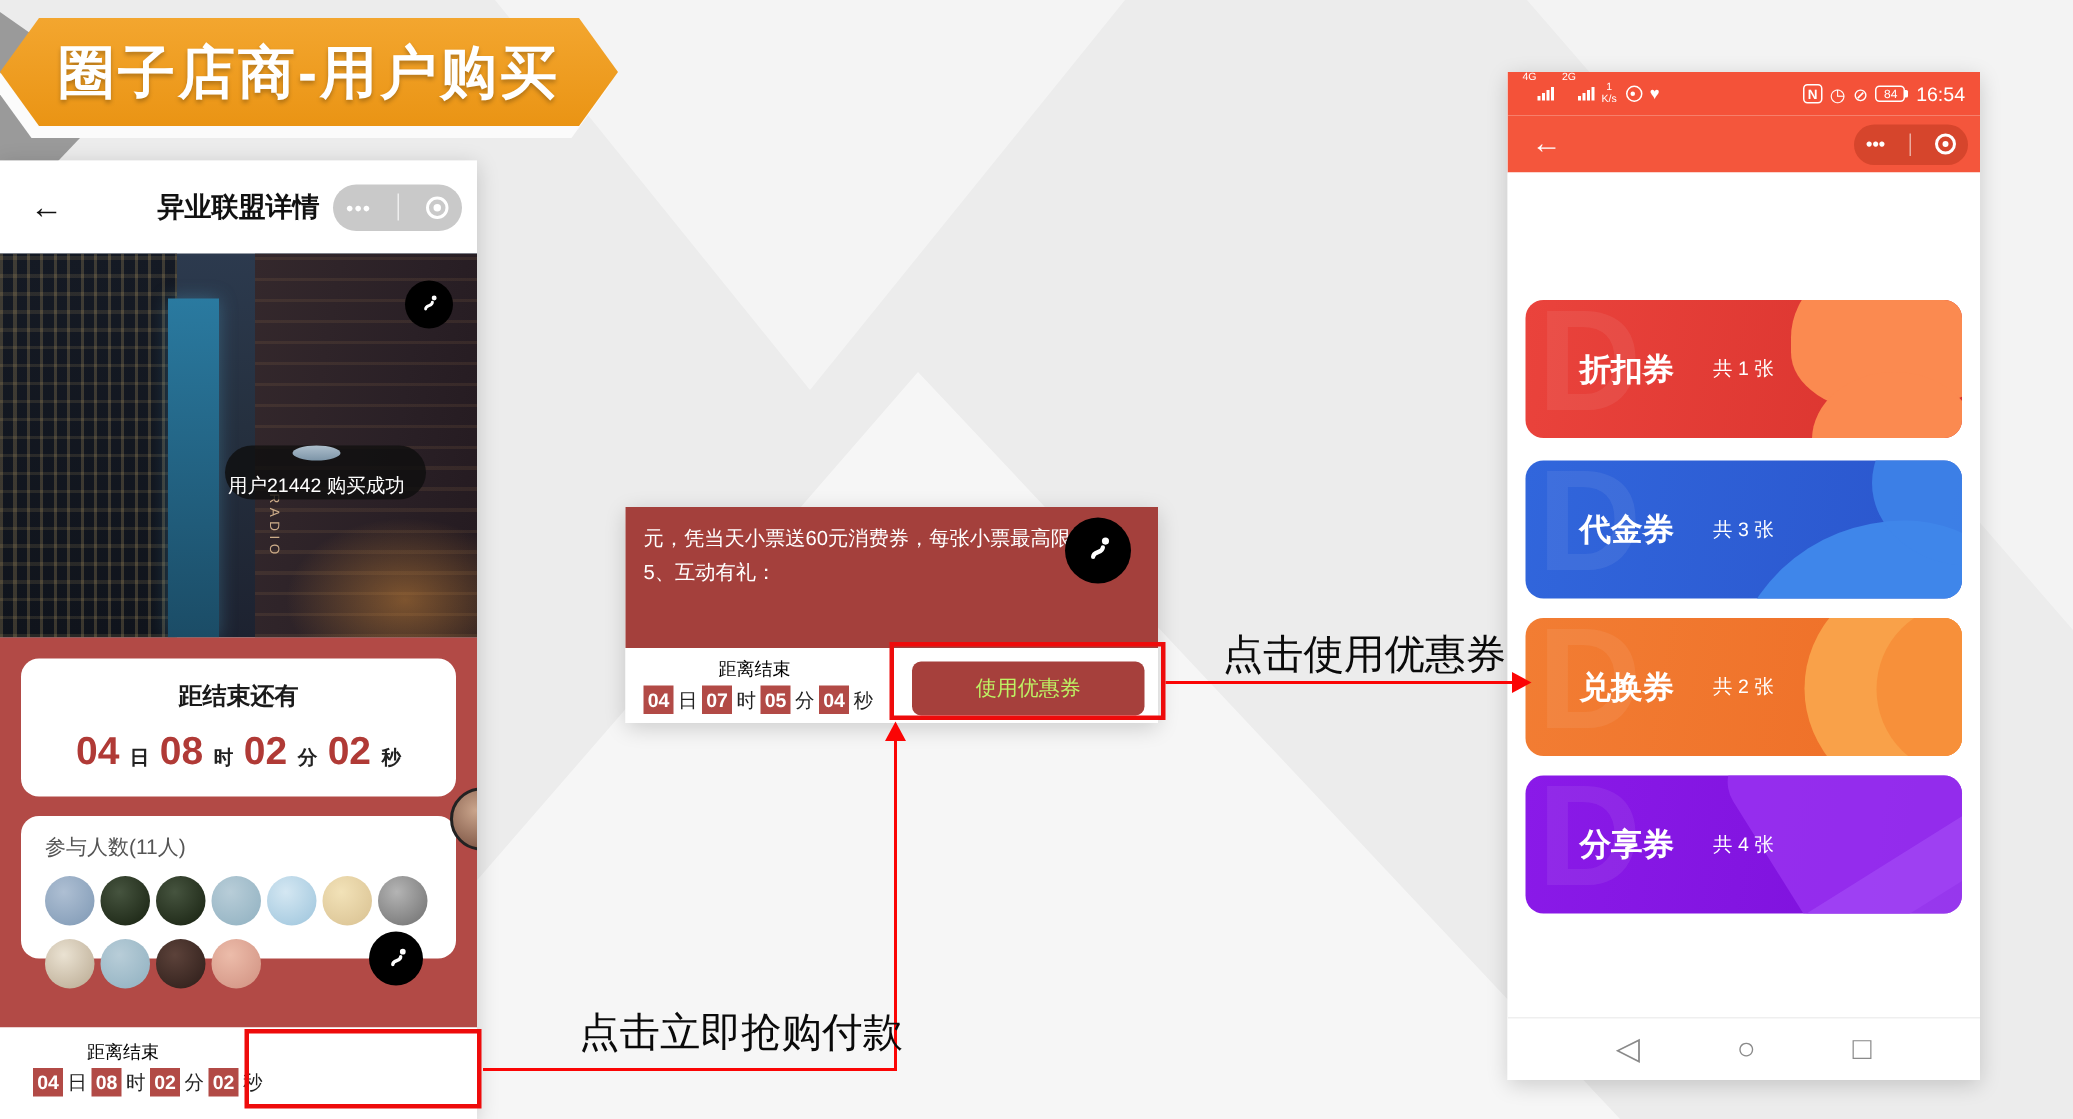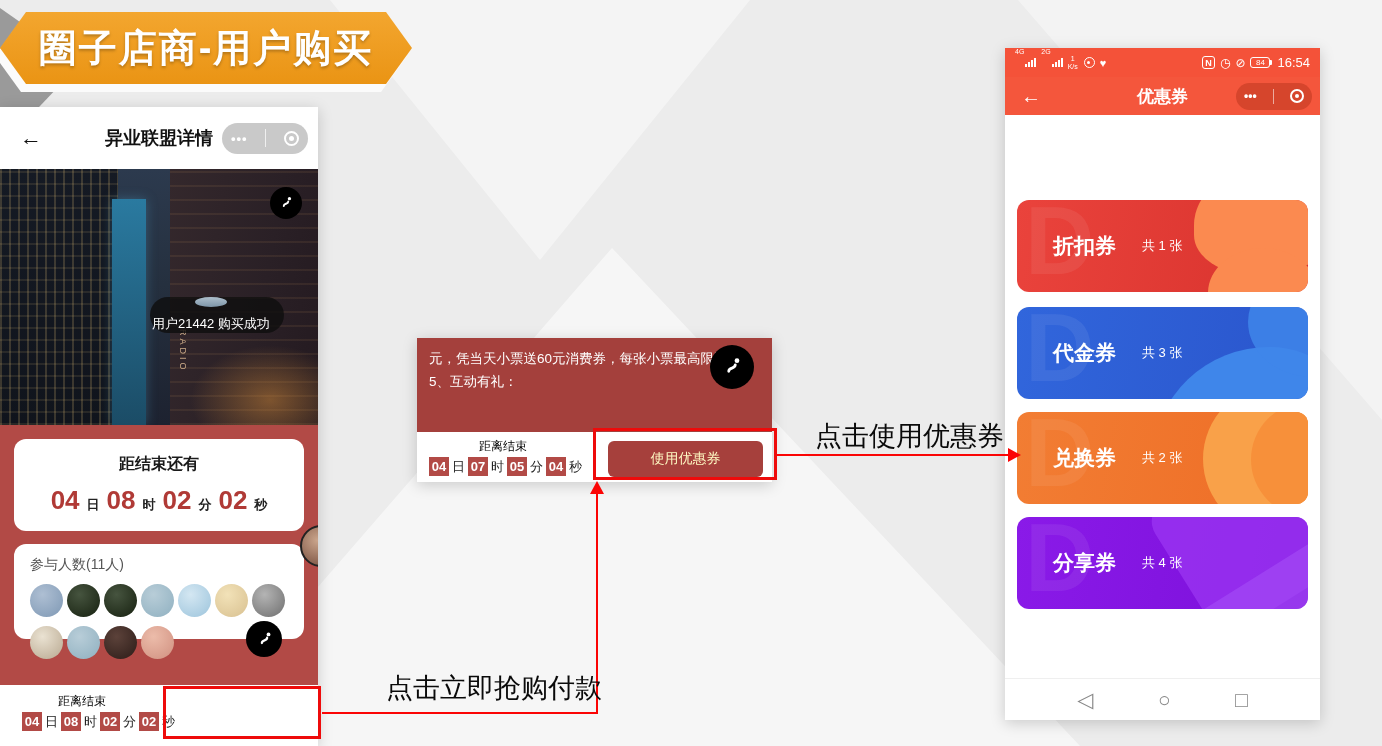--- a/index.html
+++ b/index.html
@@ -138,21 +138,21 @@
 
   
   #mid-shot { left:417px; top:338px; width:355px; height:144px; }
   .mid-red { position:relative; height:94px; background:#a4403c; padding:9px 12px; }
   .mid-red p { color:#fff; font-size:13.5px; line-height:1.72; white-space:nowrap; }
   .mid-logo { position:absolute; right:18px; top:7px; }
   .mid-white { position:relative; height:50px; background:#fff; }
   .mid-ends { left:62px; top:6px; }
   .mid-boxes { left:12px; top:25px; }
   .coupon-btn { position:absolute; left:191px; top:9px; width:155px; height:36px;
-    background:#a6403c; border:none; border-radius:6px; color:#fef9c3; font-size:14px;
+    background:#a6403c; border:none; border-radius:6px; color:#bef264; font-size:14px;
     font-family:inherit; }
 
   
   #right-phone { left:1005px; top:48px; width:315px; height:672px; overflow:hidden; }
   .rp-status { height:29px; background:#f45239; display:flex; align-items:center;
     padding:0 10px; color:#fff; }
   .sig-group { display:flex; align-items:flex-end; gap:1px; margin-right:5px; }
   .sig-label { font-size:7px; margin-right:1px; align-self:flex-start; }
   .sig-bar { width:2px; background:#fff; display:inline-block; }
   .rate { font-size:7px; line-height:1.1; text-align:center; margin-right:6px; }
@@ -385,21 +385,20 @@
     <span class="bell-ico">⊘</span>
     <span class="battery">
       <span class="shell">84</span>
         <span class="tip"></span>
     </span>
     <span class="rp-time">16:54</span>
   </div>
 
   <div class="rp-header">
     <span class="rp-back">←</span>
-    <span class="rp-title">优惠券</span>
     <div class="rp-capsule">
       <span class="dots">•••</span>
       <span class="sep"></span>
       <span class="target">
           <i></i>
         </span>
     </div>
   </div>
 
   <div class="rp-body">

